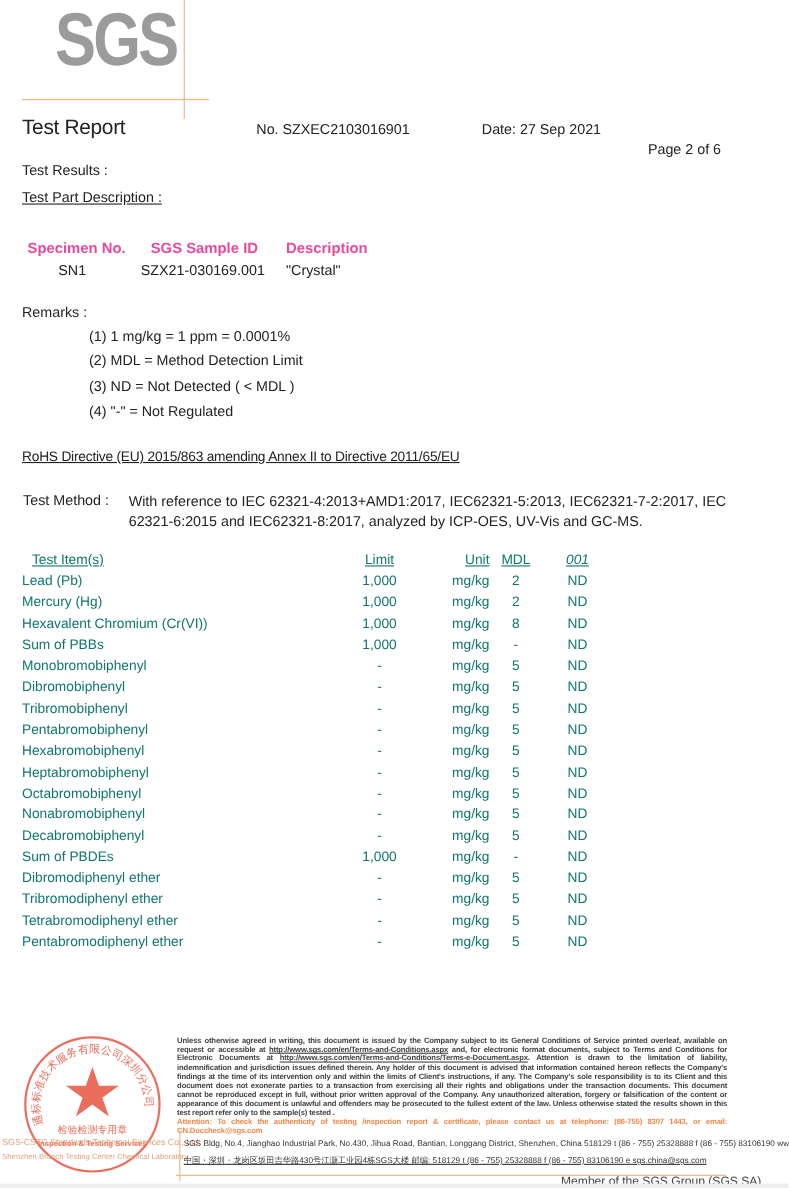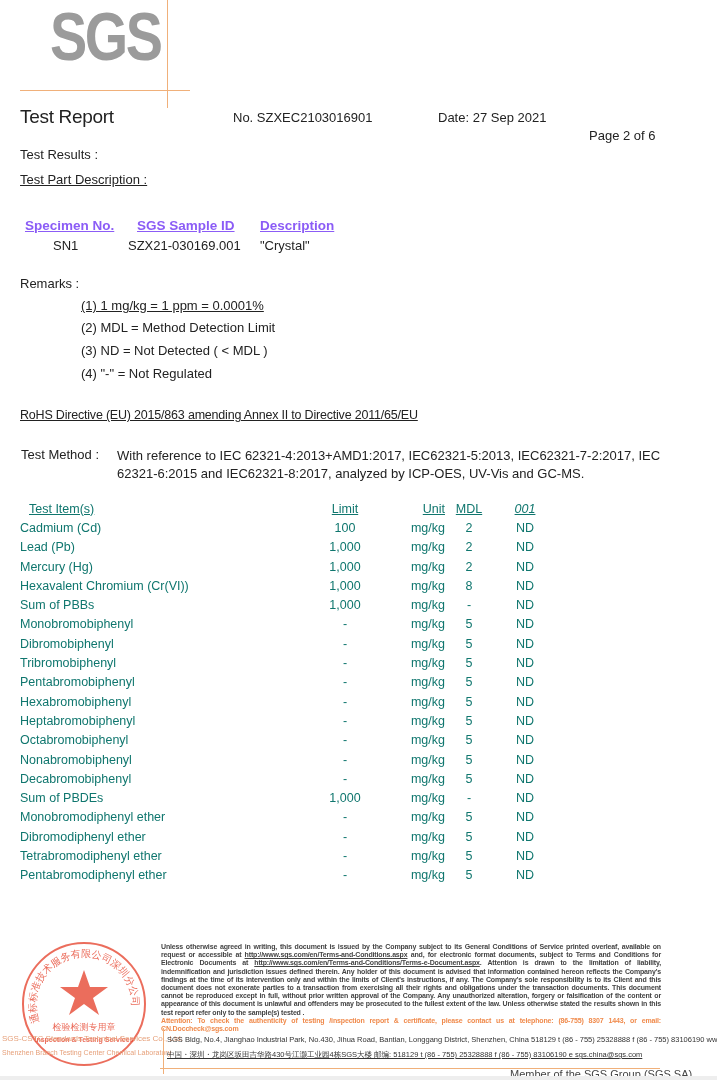--- a/index.html
+++ b/index.html
@@ -18,21 +18,21 @@
   .logo-vline { left: 167px; top: 0; width: 1px; height: 108px; background: #f0b07a; }
 
   .hdr-title { left: 20px; top: 106px; font-size: 19px; color: #222; letter-spacing: -0.3px; text-align: right; }
   .hdr-no { left: 233px; top: 110px; font-size: 13.5px; }
   .hdr-date { left: 438px; top: 110px; font-size: 13.5px; }
   .hdr-page { left: 589px; top: 128px; font-size: 13.5px; }
 
   .txt { font-size: 13px; color: #222; white-space: nowrap; }
   .u { text-decoration: underline; }
 
-  .spec-h { font-size: 13.5px; font-weight: bold; color: #8b5cf6; text-decoration: underline; }
+  .spec-h { font-size: 13.5px; font-weight: bold; color: #ec4899; }
   .remark { left: 81px; font-size: 13px; }
 
   .method-label { left: 21px; top: 447px; font-size: 13px; }
   .method-text { left: 117px; top: 447px; width: 570px; font-size: 13px; line-height: 18px; white-space: normal; }
 
   table.results {
     position: absolute; left: 20px; top: 499px; border-collapse: collapse;
     font-size: 12.5px; color: #0f766e;
   }
   table.results td, table.results th { padding: 0; height: 19.3px; font-weight: normal; white-space: nowrap; }
@@ -75,62 +75,55 @@
 <div class="abs txt u" style="left:20px;top:172px;">Test Part Description :</div>
 
 <div class="abs spec-h" style="left:25px;top:218px;">Specimen No.</div>
 <div class="abs spec-h" style="left:137px;top:218px;">SGS Sample ID</div>
 <div class="abs spec-h" style="left:260px;top:218px;">Description</div>
 <div class="abs txt" style="left:53px;top:238px;">SN1</div>
 <div class="abs txt" style="left:128px;top:238px;">SZX21-030169.001</div>
 <div class="abs txt" style="left:260px;top:238px;">"Crystal"</div>
 
 <div class="abs txt" style="left:20px;top:276px;">Remarks :</div>
-<div class="abs txt remark" style="top:298px;text-decoration:underline;">(1) 1 mg/kg = 1 ppm = 0.0001%</div>
+<div class="abs txt remark" style="top:298px;">(1) 1 mg/kg = 1 ppm = 0.0001%</div>
 <div class="abs txt remark" style="top:320px;">(2) MDL = Method Detection Limit</div>
 <div class="abs txt remark" style="top:343px;">(3) ND = Not Detected ( &lt; MDL )</div>
 <div class="abs txt remark" style="top:366px;">(4) "-" = Not Regulated</div>
 
 <div class="abs txt u" style="left:20px;top:408px;font-size:12.5px;letter-spacing:-0.2px;">RoHS Directive (EU) 2015/863 amending Annex II to Directive 2011/65/EU</div>
 <div class="abs txt method-label">Test Method :</div>
 <div class="abs method-text">With reference to IEC 62321-4:2013+AMD1:2017, IEC62321-5:2013, IEC62321-7-2:2017, IEC 62321-6:2015 and IEC62321-8:2017, analyzed by ICP-OES, UV-Vis and GC-MS.</div>
 
 <table class="results">
   <thead>
     <tr>
       <th class="c-item"><span>Test Item(s)</span></th>
       <th class="c-limit"><span>Limit</span></th>
       <th class="c-unit"><span>Unit</span></th>
       <th class="c-mdl"><span>MDL</span></th>
       <th class="c-res"><span>001</span></th>
     </tr>
   </thead>
   <tbody id="results-body">
       <tr>
-        <td class="c-item">Cadmium (Cd)</td>
-        <td class="c-limit">100</td>
+        <td class="c-item">Lead (Pb)</td>
+        <td class="c-limit">1,000</td>
         <td class="c-unit">mg/kg</td>
         <td class="c-mdl">2</td>
         <td class="c-res">ND</td>
       </tr>
       <tr>
-        <td class="c-item">Lead (Pb)</td>
+        <td class="c-item">Mercury (Hg)</td>
         <td class="c-limit">1,000</td>
         <td class="c-unit">mg/kg</td>
         <td class="c-mdl">2</td>
         <td class="c-res">ND</td>
       </tr>
       <tr>
-        <td class="c-item">Mercury (Hg)</td>
-        <td class="c-limit">1,000</td>
-        <td class="c-unit">mg/kg</td>
-        <td class="c-mdl">2</td>
-        <td class="c-res">ND</td>
-      </tr>
-      <tr>
         <td class="c-item">Hexavalent Chromium (Cr(VI))</td>
         <td class="c-limit">1,000</td>
         <td class="c-unit">mg/kg</td>
         <td class="c-mdl">8</td>
         <td class="c-res">ND</td>
       </tr>
       <tr>
         <td class="c-item">Sum of PBBs</td>
         <td class="c-limit">1,000</td>
         <td class="c-unit">mg/kg</td>
@@ -201,28 +194,28 @@
         <td class="c-res">ND</td>
       </tr>
       <tr>
         <td class="c-item">Sum of PBDEs</td>
         <td class="c-limit">1,000</td>
         <td class="c-unit">mg/kg</td>
         <td class="c-mdl">-</td>
         <td class="c-res">ND</td>
       </tr>
       <tr>
-        <td class="c-item">Monobromodiphenyl ether</td>
-        <td class="c-limit">-</td>
-        <td class="c-unit">mg/kg</td>
-        <td class="c-mdl">5</td>
-        <td class="c-res">ND</td>
-      </tr>
-      <tr>
         <td class="c-item">Dibromodiphenyl ether</td>
+        <td class="c-limit">-</td>
+        <td class="c-unit">mg/kg</td>
+        <td class="c-mdl">5</td>
+        <td class="c-res">ND</td>
+      </tr>
+      <tr>
+        <td class="c-item">Tribromodiphenyl ether</td>
         <td class="c-limit">-</td>
         <td class="c-unit">mg/kg</td>
         <td class="c-mdl">5</td>
         <td class="c-res">ND</td>
       </tr>
       <tr>
         <td class="c-item">Tetrabromodiphenyl ether</td>
         <td class="c-limit">-</td>
         <td class="c-unit">mg/kg</td>
         <td class="c-mdl">5</td>

